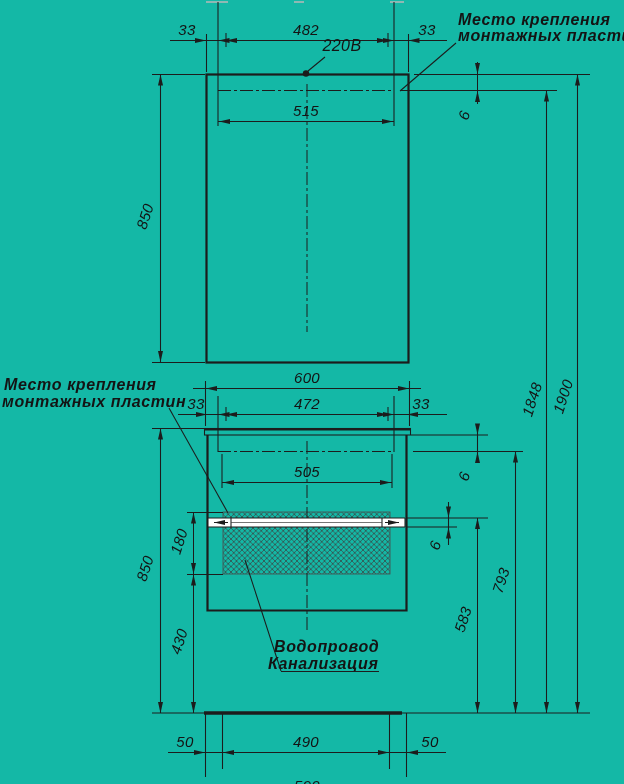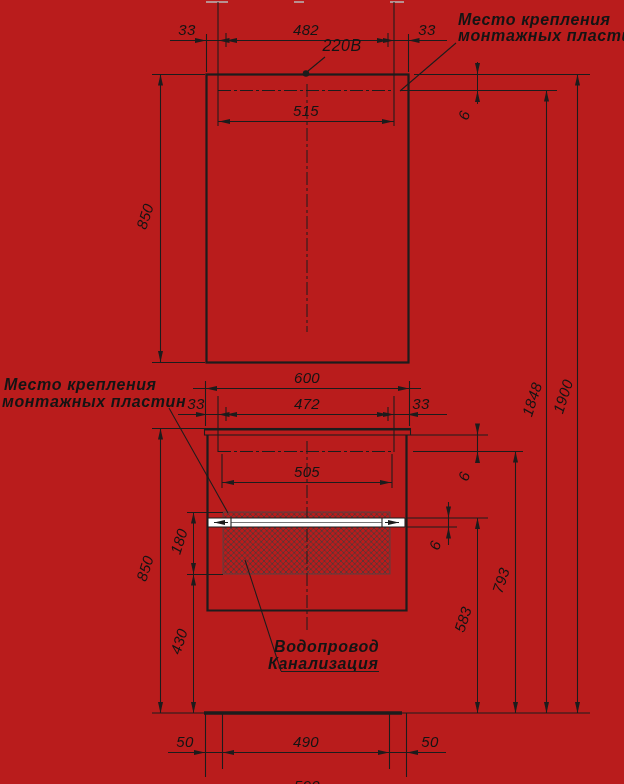--- a/index.html
+++ b/index.html
@@ -1,16 +1,16 @@
 <!DOCTYPE html>
 <html><head>
 <meta charset="utf-8">
 <style>
   html,body{margin:0;padding:0;background:#ffffff;}
-  #stage{position:relative;width:624px;height:784px;background:#b91c1c;overflow:hidden;}
+  #stage{position:relative;width:624px;height:784px;background:#14b8a6;overflow:hidden;}
   svg{display:block;}
   .thin{stroke:#1c1c1c;stroke-width:1.05;fill:none;}
   .med{stroke:#1c1c1c;stroke-width:2.2;fill:none;}
   .thick{stroke:#1c1c1c;stroke-width:3.6;fill:none;}
   .dashdot{stroke:#1c1c1c;stroke-width:1;fill:none;stroke-dasharray:13 3 3 3;}
   .faint{stroke:#b8b8b8;stroke-width:1.5;fill:none;}
   .arrow{stroke:#1c1c1c;stroke-width:1.05;fill:none;}
   .dim{font:italic 15px "Liberation Sans","DejaVu Sans",sans-serif;fill:#141414;letter-spacing:.3px;}
   .lbl{font:italic bold 16px "Liberation Sans","DejaVu Sans",sans-serif;fill:#141414;letter-spacing:.6px;}
   .outlet{font:italic 16px "Liberation Sans","DejaVu Sans",sans-serif;fill:#141414;letter-spacing:.4px;}

